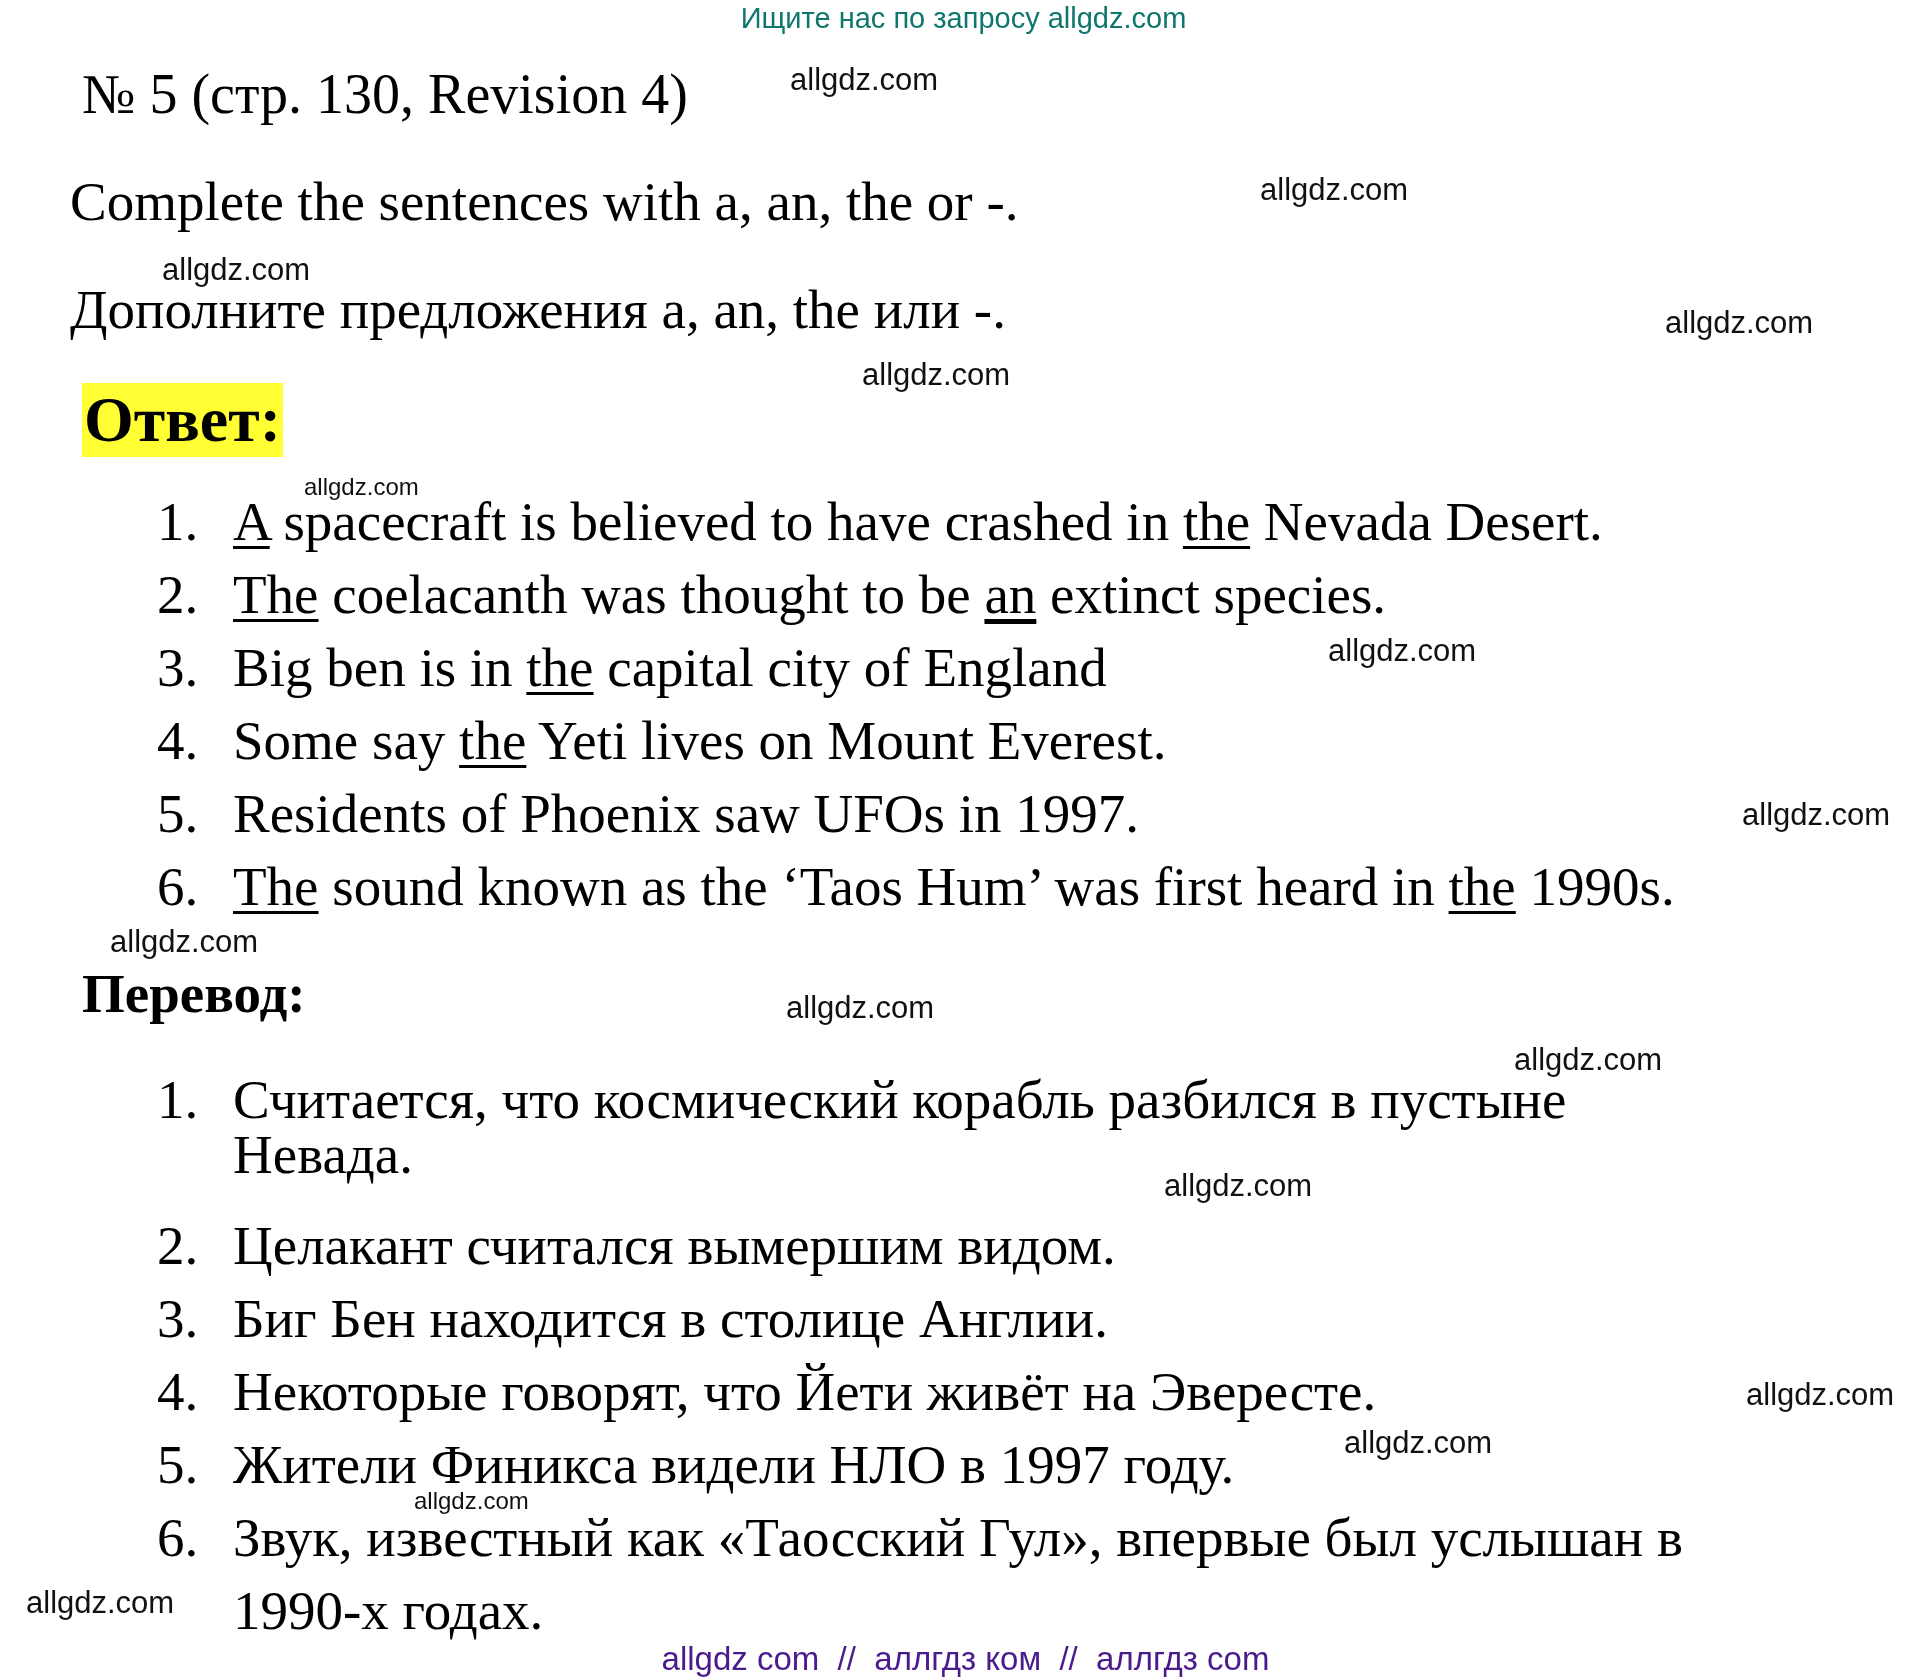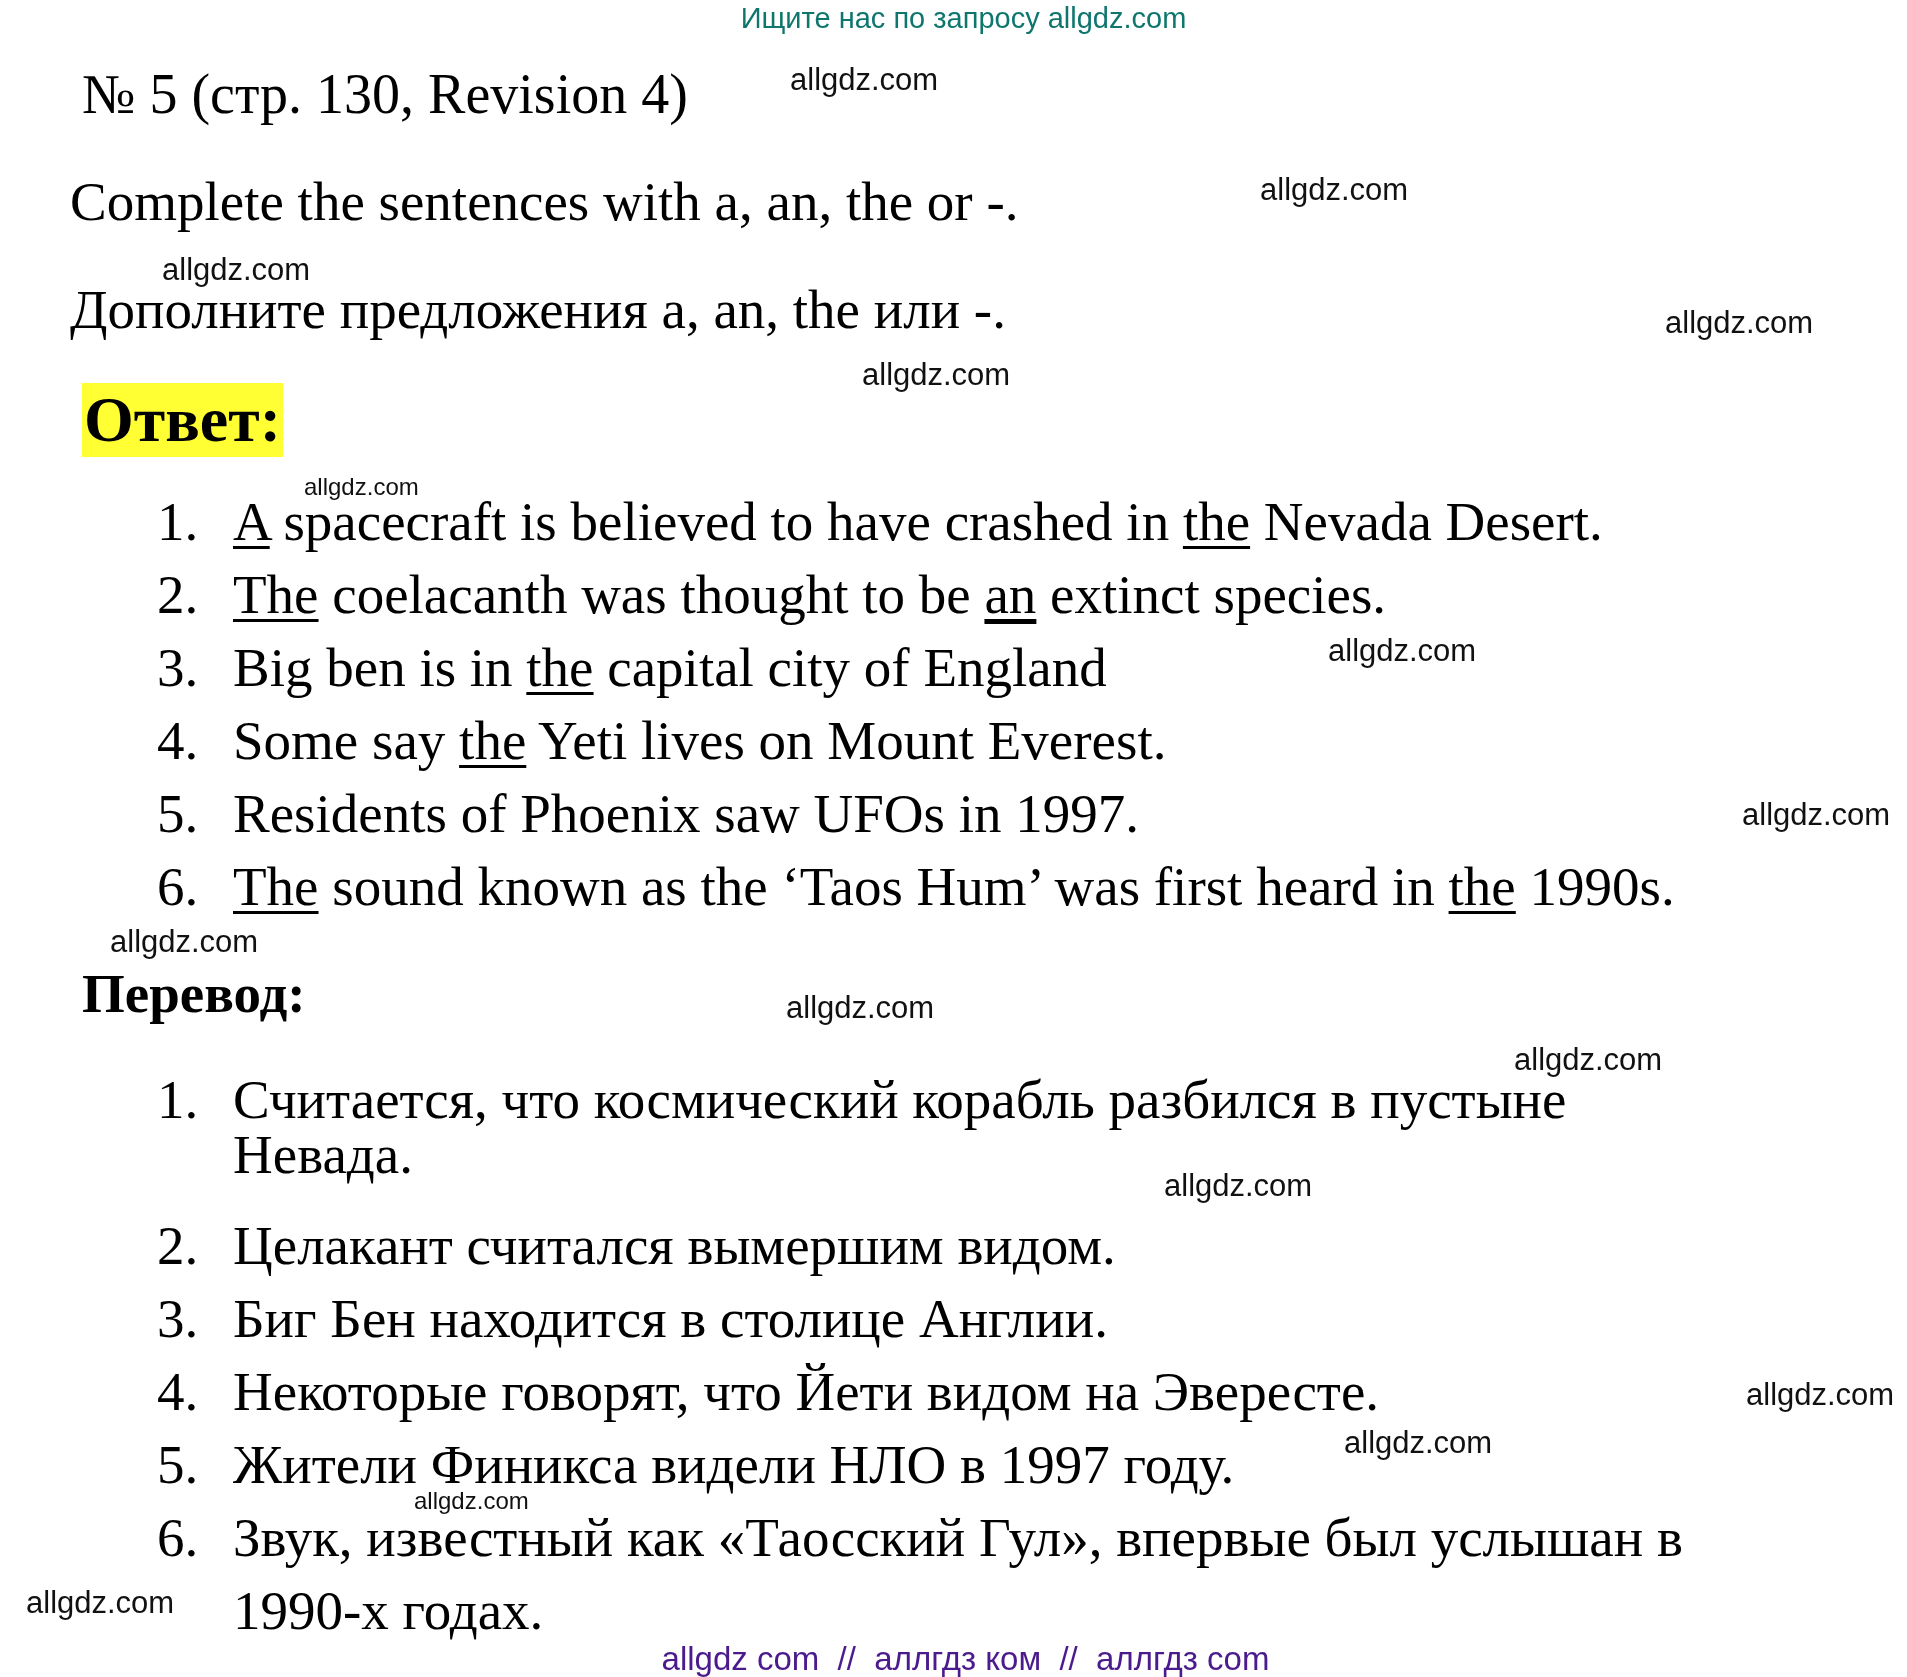--- a/index.html
+++ b/index.html
@@ -36,21 +36,21 @@
     <div class="item" style="top: 782px;"><span class="num">5.</span><span class="cont"><span style="white-space: pre;">Residents of Phoenix saw UFOs in 1997.</span></span></div>
     <div class="item" style="top: 855px;"><span class="num">6.</span><span class="cont"><u style="white-space: pre;">The</u><span style="white-space: pre;"> sound known as the ‘Taos Hum’ was first heard in </span><u style="white-space: pre;">the</u><span style="white-space: pre;"> 1990s.</span></span></div>
   </div>
 
 <div class="abs section-label">Перевод:</div>
 
 <div id="translations">
     <div class="item" style="top: 1068px;"><span class="num">1.</span><span class="cont">Считается, что космический корабль разбился в пустыне</span><span class="cont" style="top: 55px;">Невада.</span></div>
     <div class="item" style="top: 1214px;"><span class="num">2.</span><span class="cont">Целакант считался вымершим видом.</span></div>
     <div class="item" style="top: 1287px;"><span class="num">3.</span><span class="cont">Биг Бен находится в столице Англии.</span></div>
-    <div class="item" style="top: 1360px;"><span class="num">4.</span><span class="cont">Некоторые говорят, что Йети видом на Эвересте.</span></div>
+    <div class="item" style="top: 1360px;"><span class="num">4.</span><span class="cont">Некоторые говорят, что Йети живёт на Эвересте.</span></div>
     <div class="item" style="top: 1433px;"><span class="num">5.</span><span class="cont">Жители Финикса видели НЛО в 1997 году.</span></div>
     <div class="item" style="top: 1506px;"><span class="num">6.</span><span class="cont">Звук, известный как «Таосский Гул», впервые был услышан в</span><span class="cont" style="top: 73px;">1990-х годах.</span></div>
   </div>
 
 <div class="wm" style="left:790px;top:62px">allgdz.com</div>
 <div class="wm" style="left:1260px;top:172px">allgdz.com</div>
 <div class="wm" style="left:162px;top:252px">allgdz.com</div>
 <div class="wm" style="left:1665px;top:305px">allgdz.com</div>
 <div class="wm" style="left:862px;top:357px">allgdz.com</div>
 <div class="wm small" style="left:304px;top:473px">allgdz.com</div>

